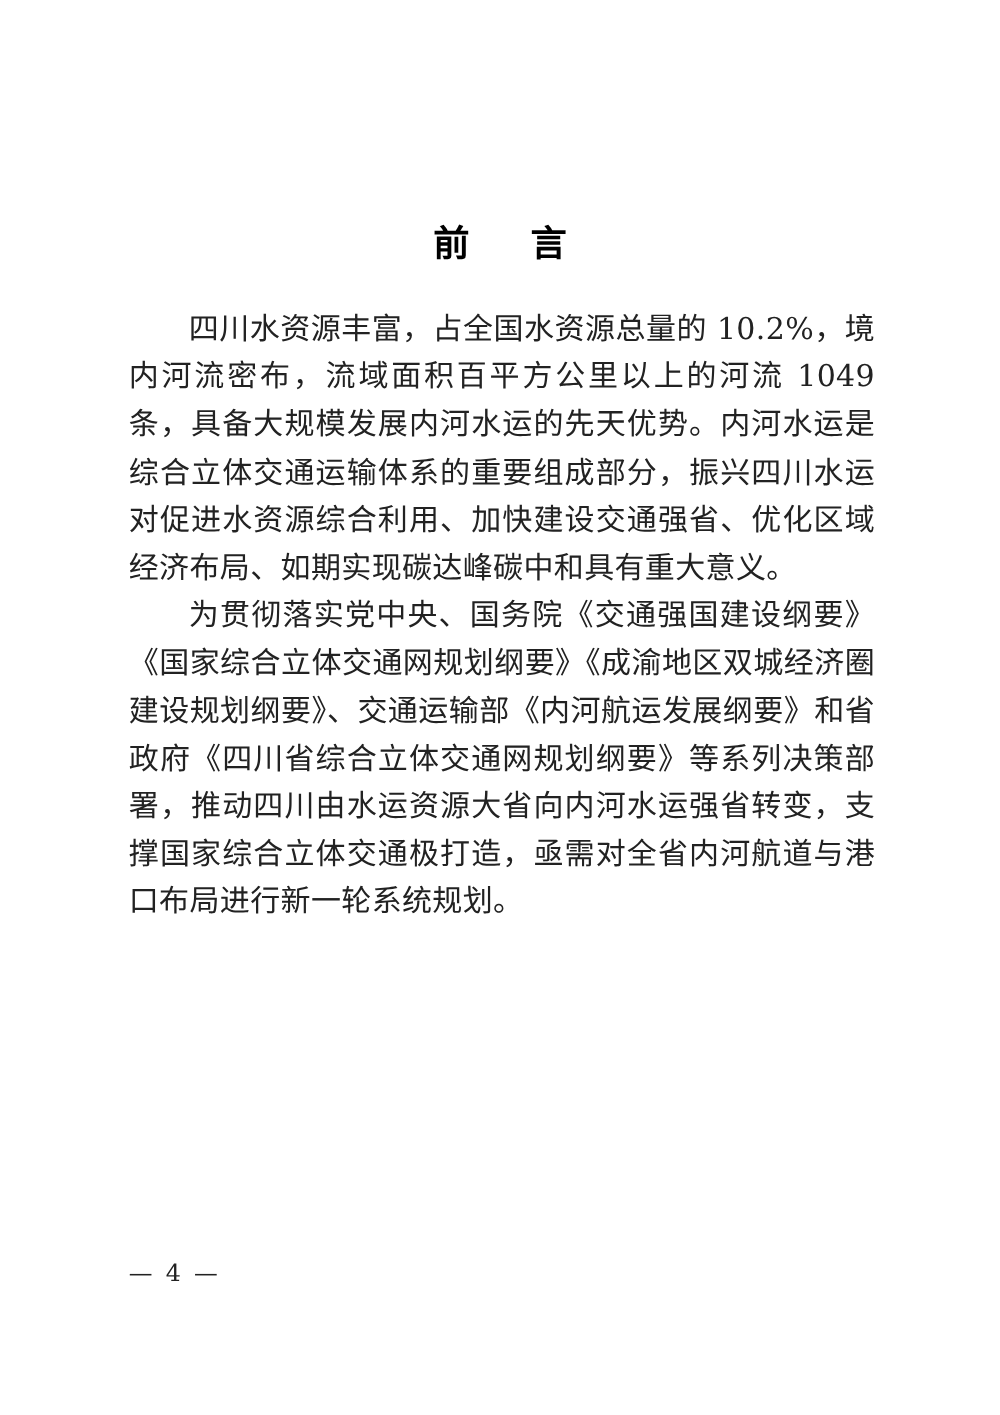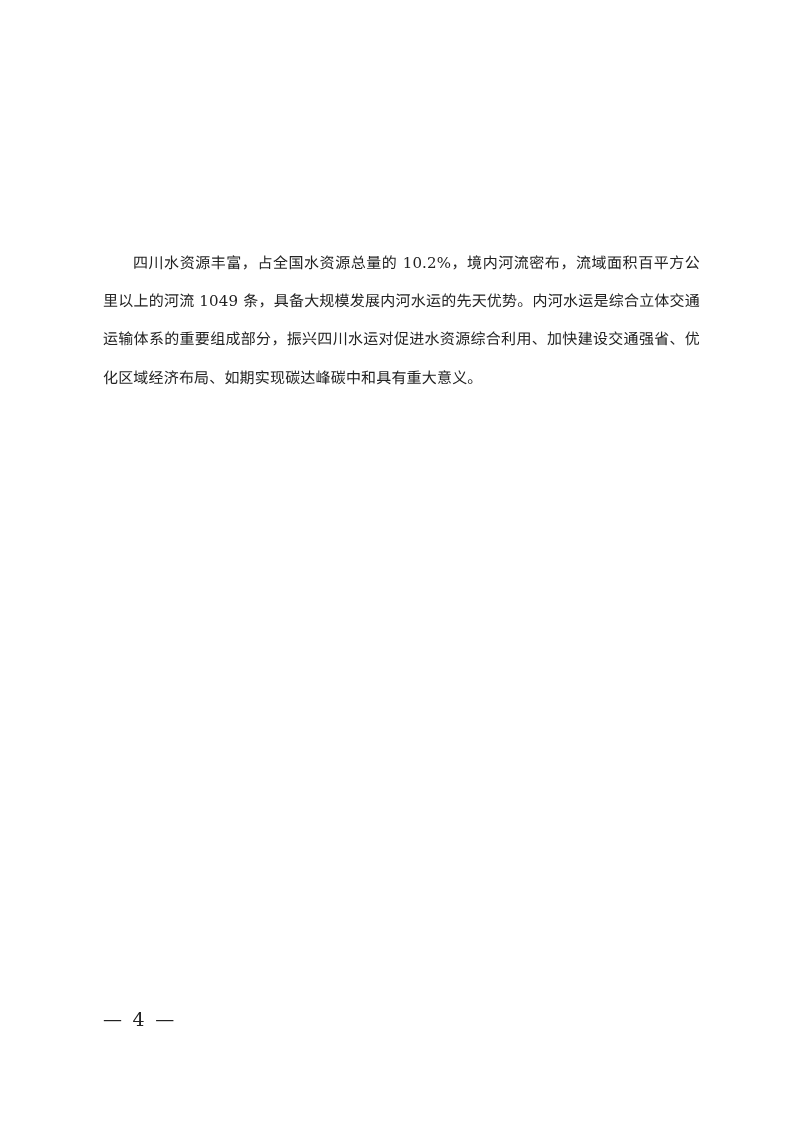--- a/index.html
+++ b/index.html
@@ -42,21 +42,21 @@
   .body-block {
     position: absolute;
     top: 244px;
     left: 103px;
     width: 597px;
   }
 
   .para {
     margin: 0;
     padding: 0;
-    font-size: 15px;
+    font-size: 24px;
     line-height: 38.2px;
     text-align: justify;
     text-align-last: left;
     text-justify: inter-ideograph;
     text-indent: 2em;
     color: #222222;
     word-break: break-all;
     letter-spacing: 0.012em;
   }
 
@@ -74,22 +74,24 @@
     color: #222222;
     font-family: "DejaVu Serif", "Liberation Serif", serif;
     white-space: pre;
   }
 </style>
 </head>
 <body>
 
 <div class="page">
 
+  <h1 class="doc-title">前　言</h1>
 
   <div class="body-block">
     <p class="para">四川水资源丰富，占全国水资源总量的 10.2%，境内河流密布，流域面积百平方公里以上的河流 1049 条，具备大规模发展内河水运的先天优势。内河水运是综合立体交通运输体系的重要组成部分，振兴四川水运对促进水资源综合利用、加快建设交通强省、优化区域经济布局、如期实现碳达峰碳中和具有重大意义。</p>
+    <p class="para">为贯彻落实党中央、国务院《交通强国建设纲要》《国家综合立体交通网规划纲要》《成渝地区双城经济圈建设规划纲要》、交通运输部《内河航运发展纲要》和省政府《四川省综合立体交通网规划纲要》等系列决策部署，推动四川由水运资源大省向内河水运强省转变，支撑国家综合立体交通极打造，亟需对全省内河航道与港口布局进行新一轮系统规划。</p>
   </div>
 
   <div class="page-footer">
     <span class="page-number">— 4 —</span>
   </div>
 
 </div>
 
 </body></html>

